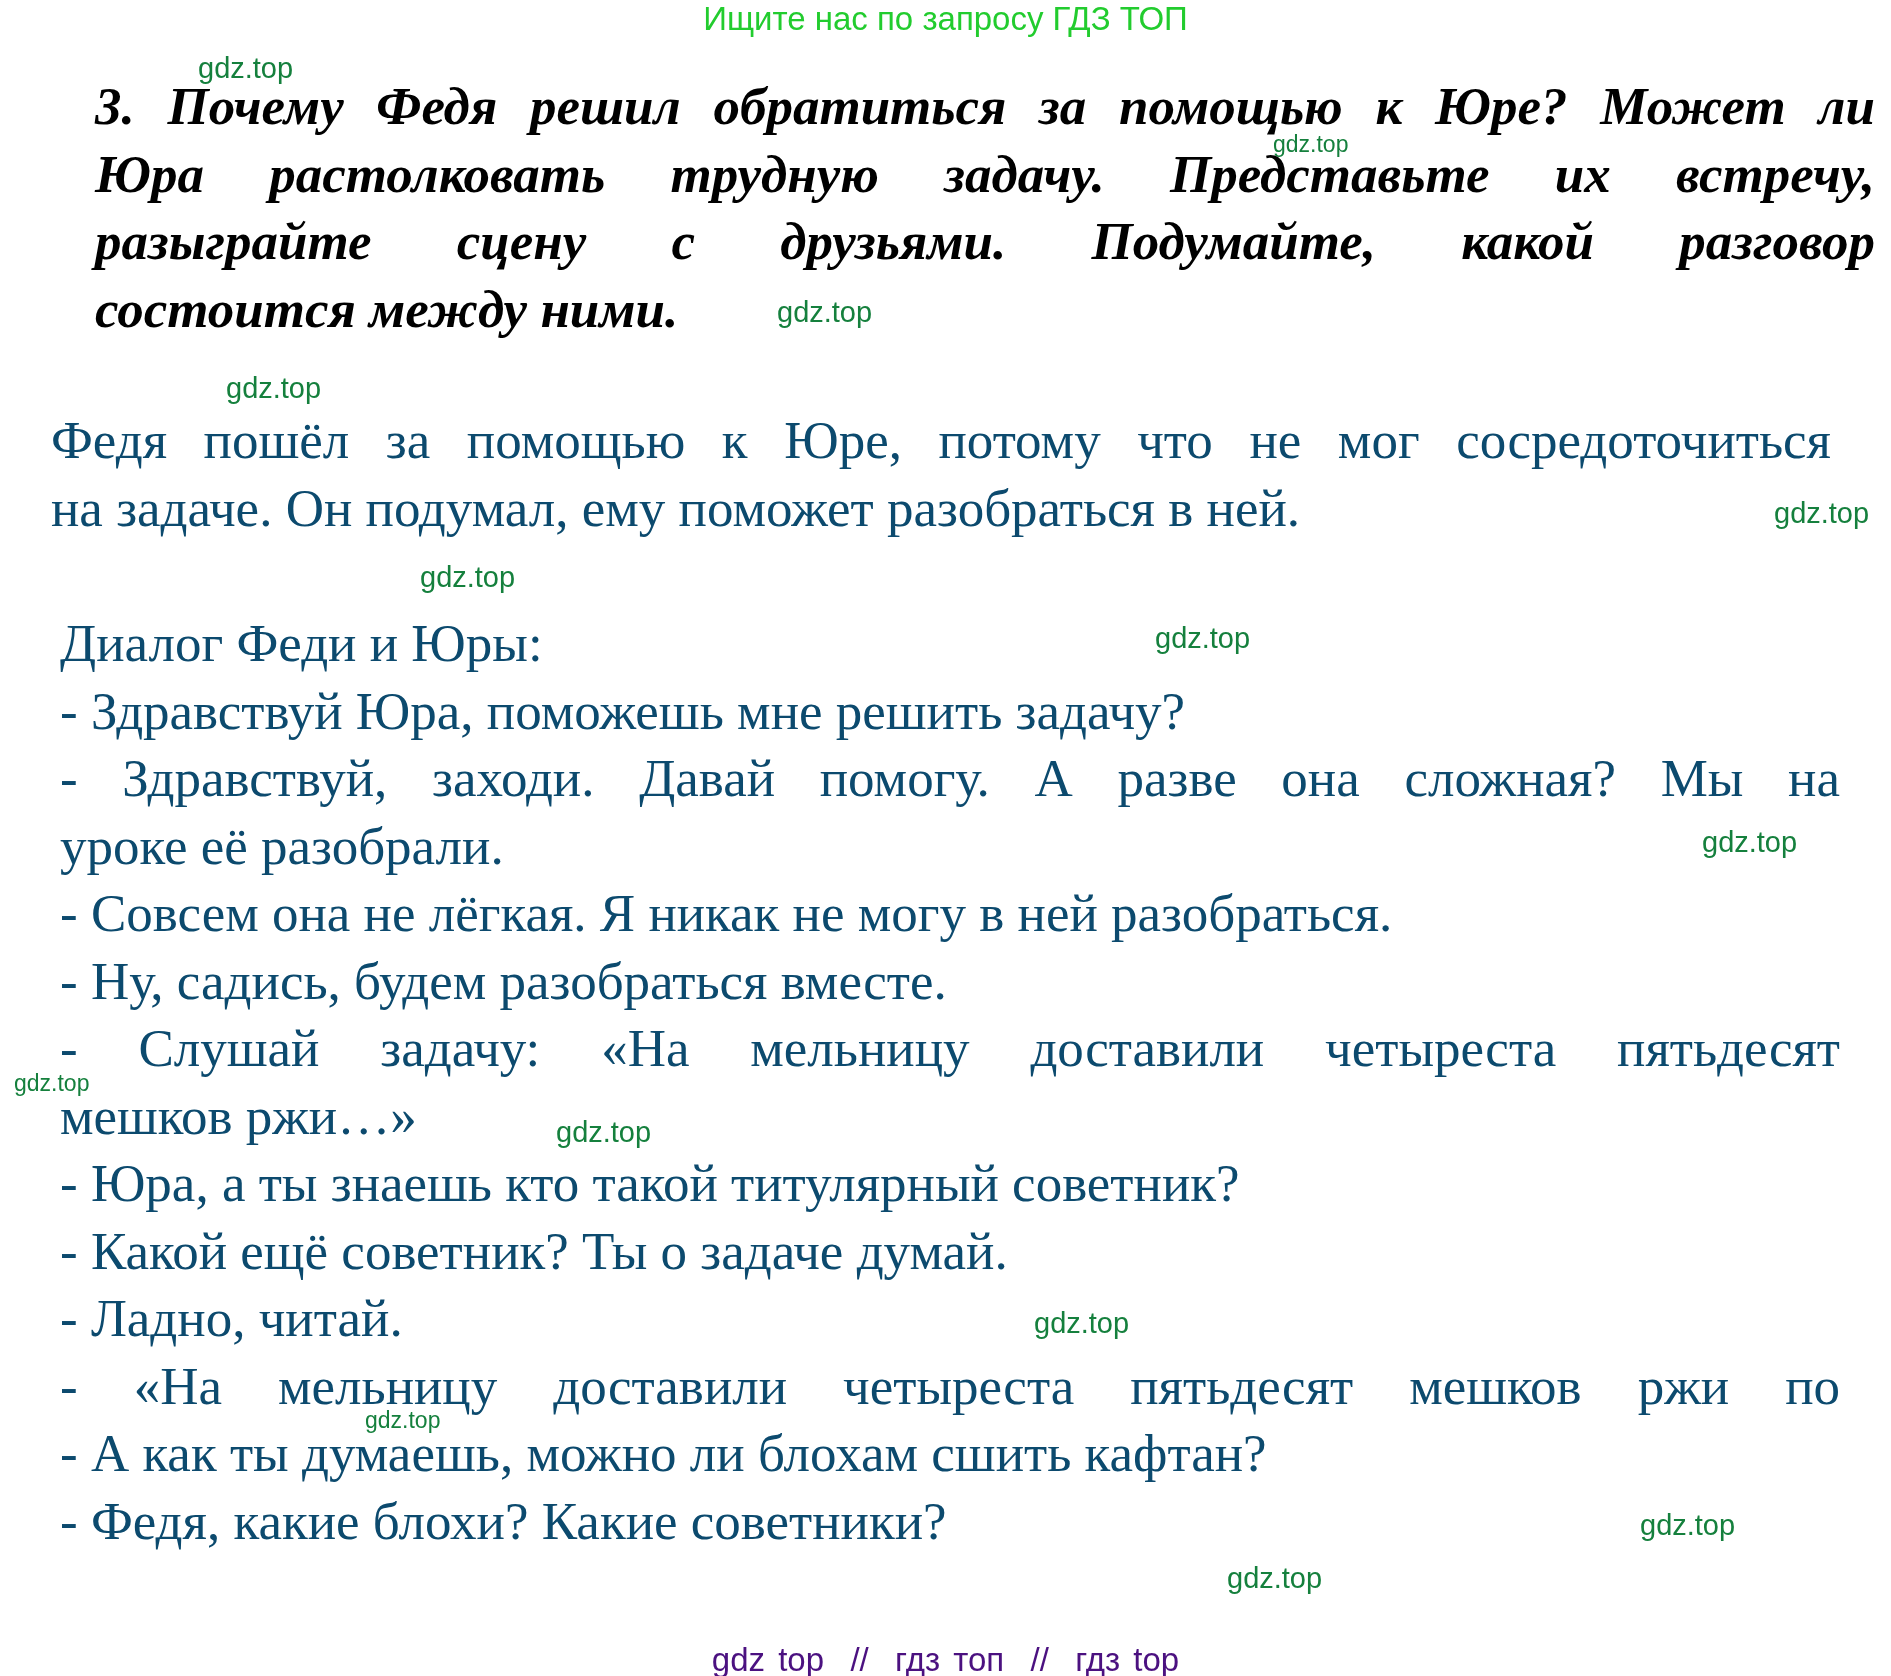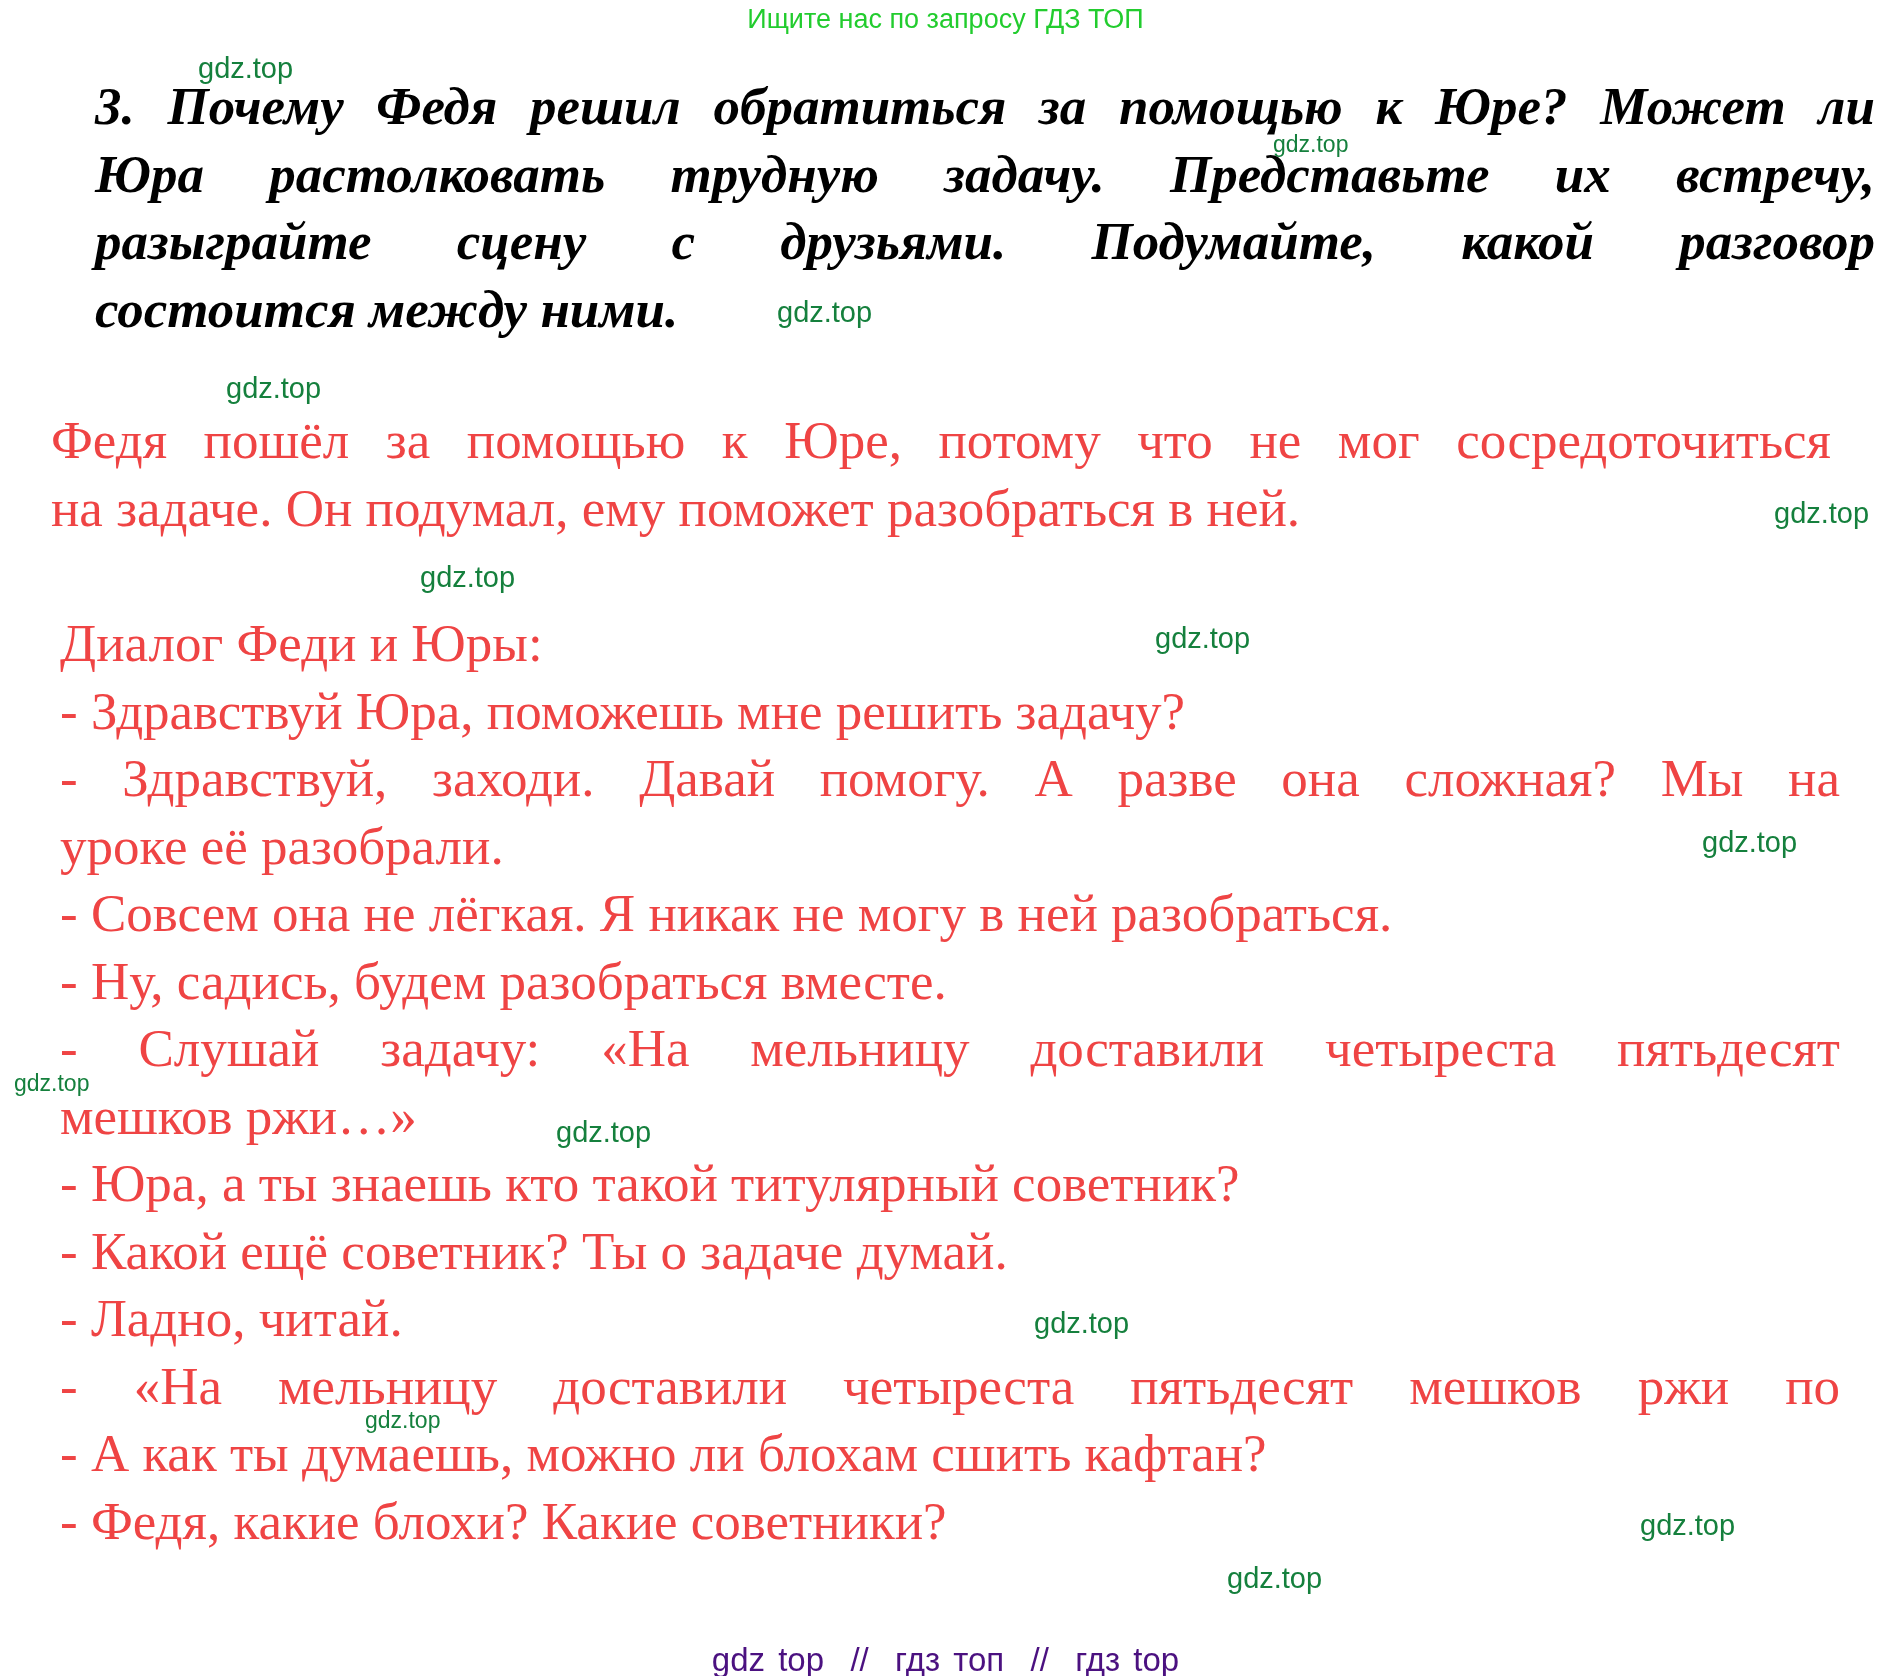--- a/index.html
+++ b/index.html
@@ -1,34 +1,34 @@
 <!DOCTYPE html>
 <html><head>
 <meta charset="utf-8">
 <style>
   html, body { margin:0; padding:0; background:#ffffff; }
   body { width:1891px; height:1676px; position:relative; overflow:hidden; }
   .header {
     position:absolute; left:0; width:1891px; top:0; text-align:center;
-    font-family:"Liberation Sans", sans-serif; font-size:27px; color:#22cc2e;
+    font-family:"Liberation Sans", sans-serif; font-size:33px; color:#22cc2e;
     line-height:38px;
   }
   .wm {
     position:absolute; font-family:"Liberation Sans", sans-serif; font-size:29px;
     color:#15803d; white-space:nowrap; line-height:32px;
   }
   .wm.small { font-size:23px; }
   .block { position:absolute; left:51px; width:1780px; }
   .q-line {
     font-family:"Liberation Serif", serif; font-weight:bold; font-style:italic;
     font-size:53px; color:#000; line-height:67.5px; height:67.5px;
     white-space:nowrap; overflow:visible;
   }
   .t-line {
-    font-family:"Liberation Serif", serif; font-size:53px; color:#ef4444;
+    font-family:"Liberation Serif", serif; font-size:53px; color:#0c4a6e;
     line-height:67.5px; height:67.5px; white-space:nowrap; overflow:visible;
   }
   .justify { text-align:justify; text-align-last:justify; }
   .footer {
     position:absolute; left:0; width:1891px; top:1640px; text-align:center;
     font-family:"Liberation Sans", sans-serif; font-size:33px; color:#4b1180;
     line-height:40px; word-spacing:4px;
   }
 </style>
 </head>

